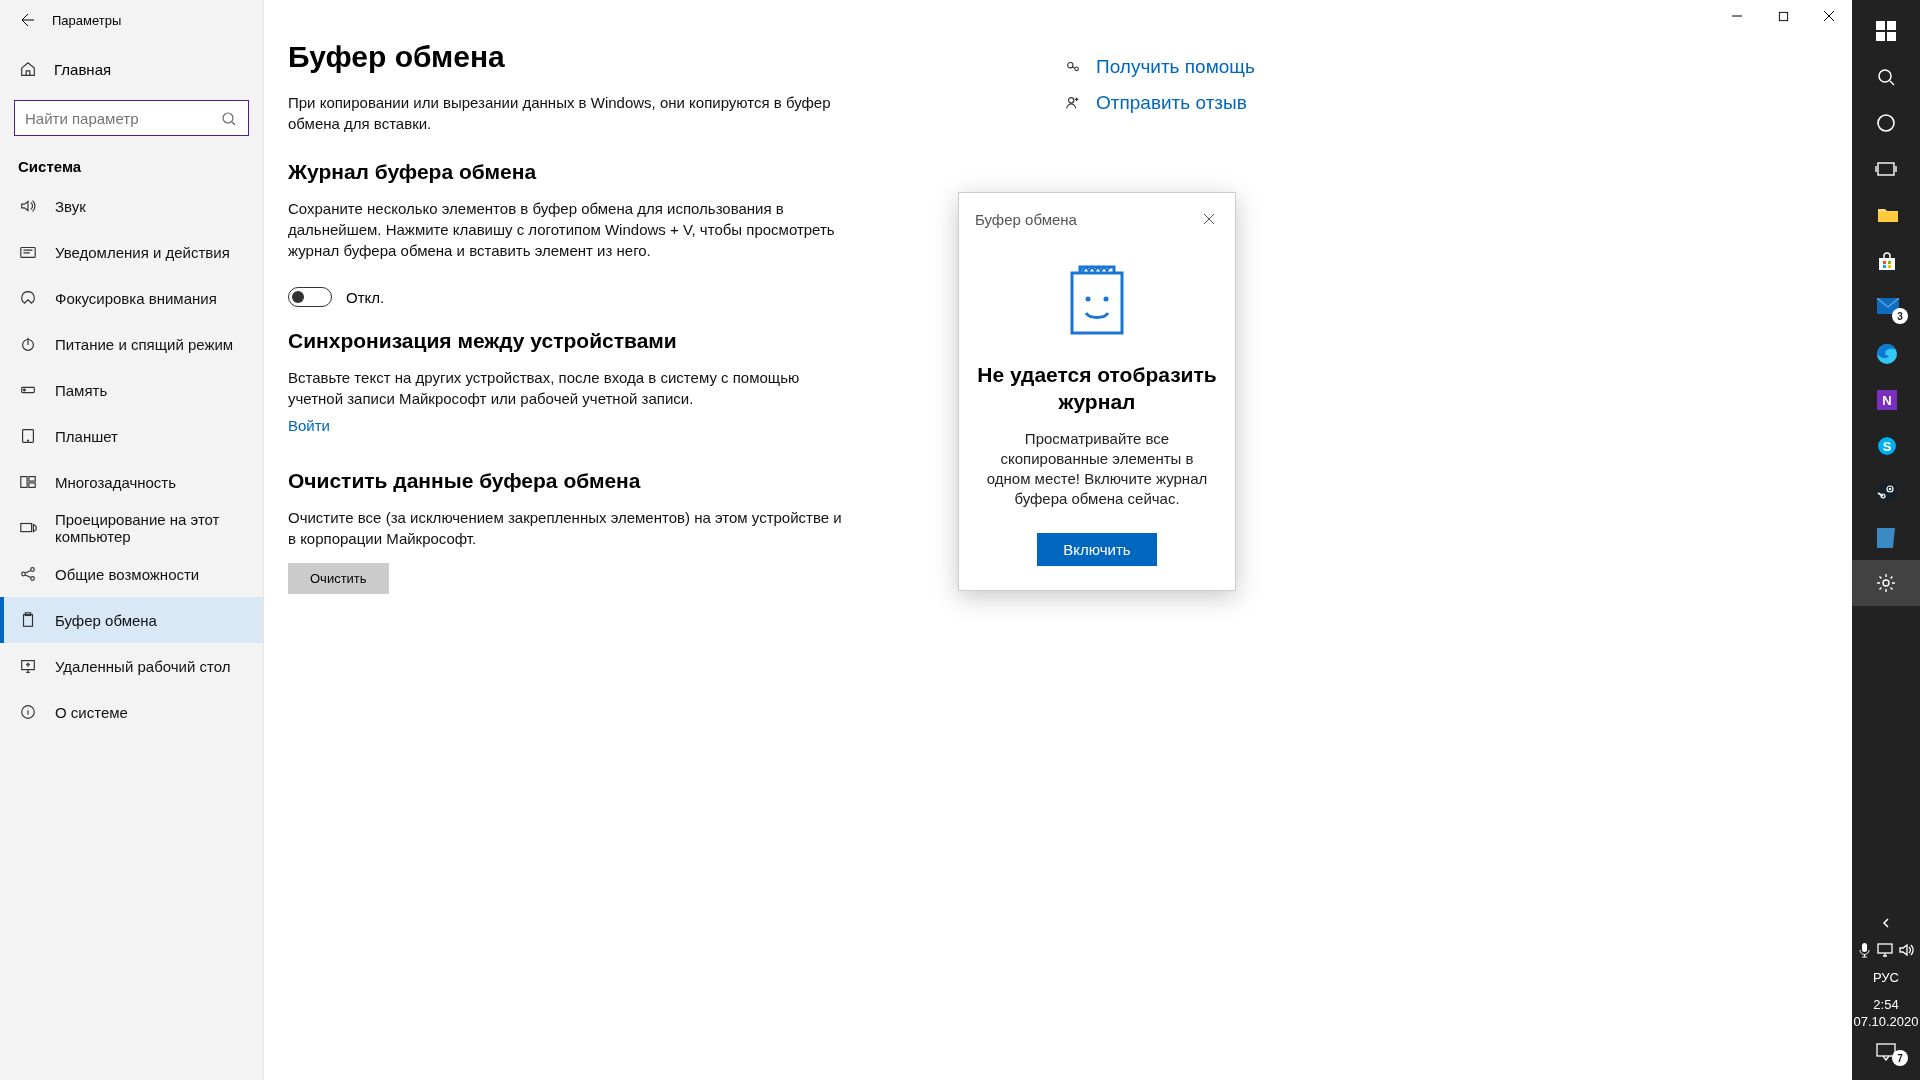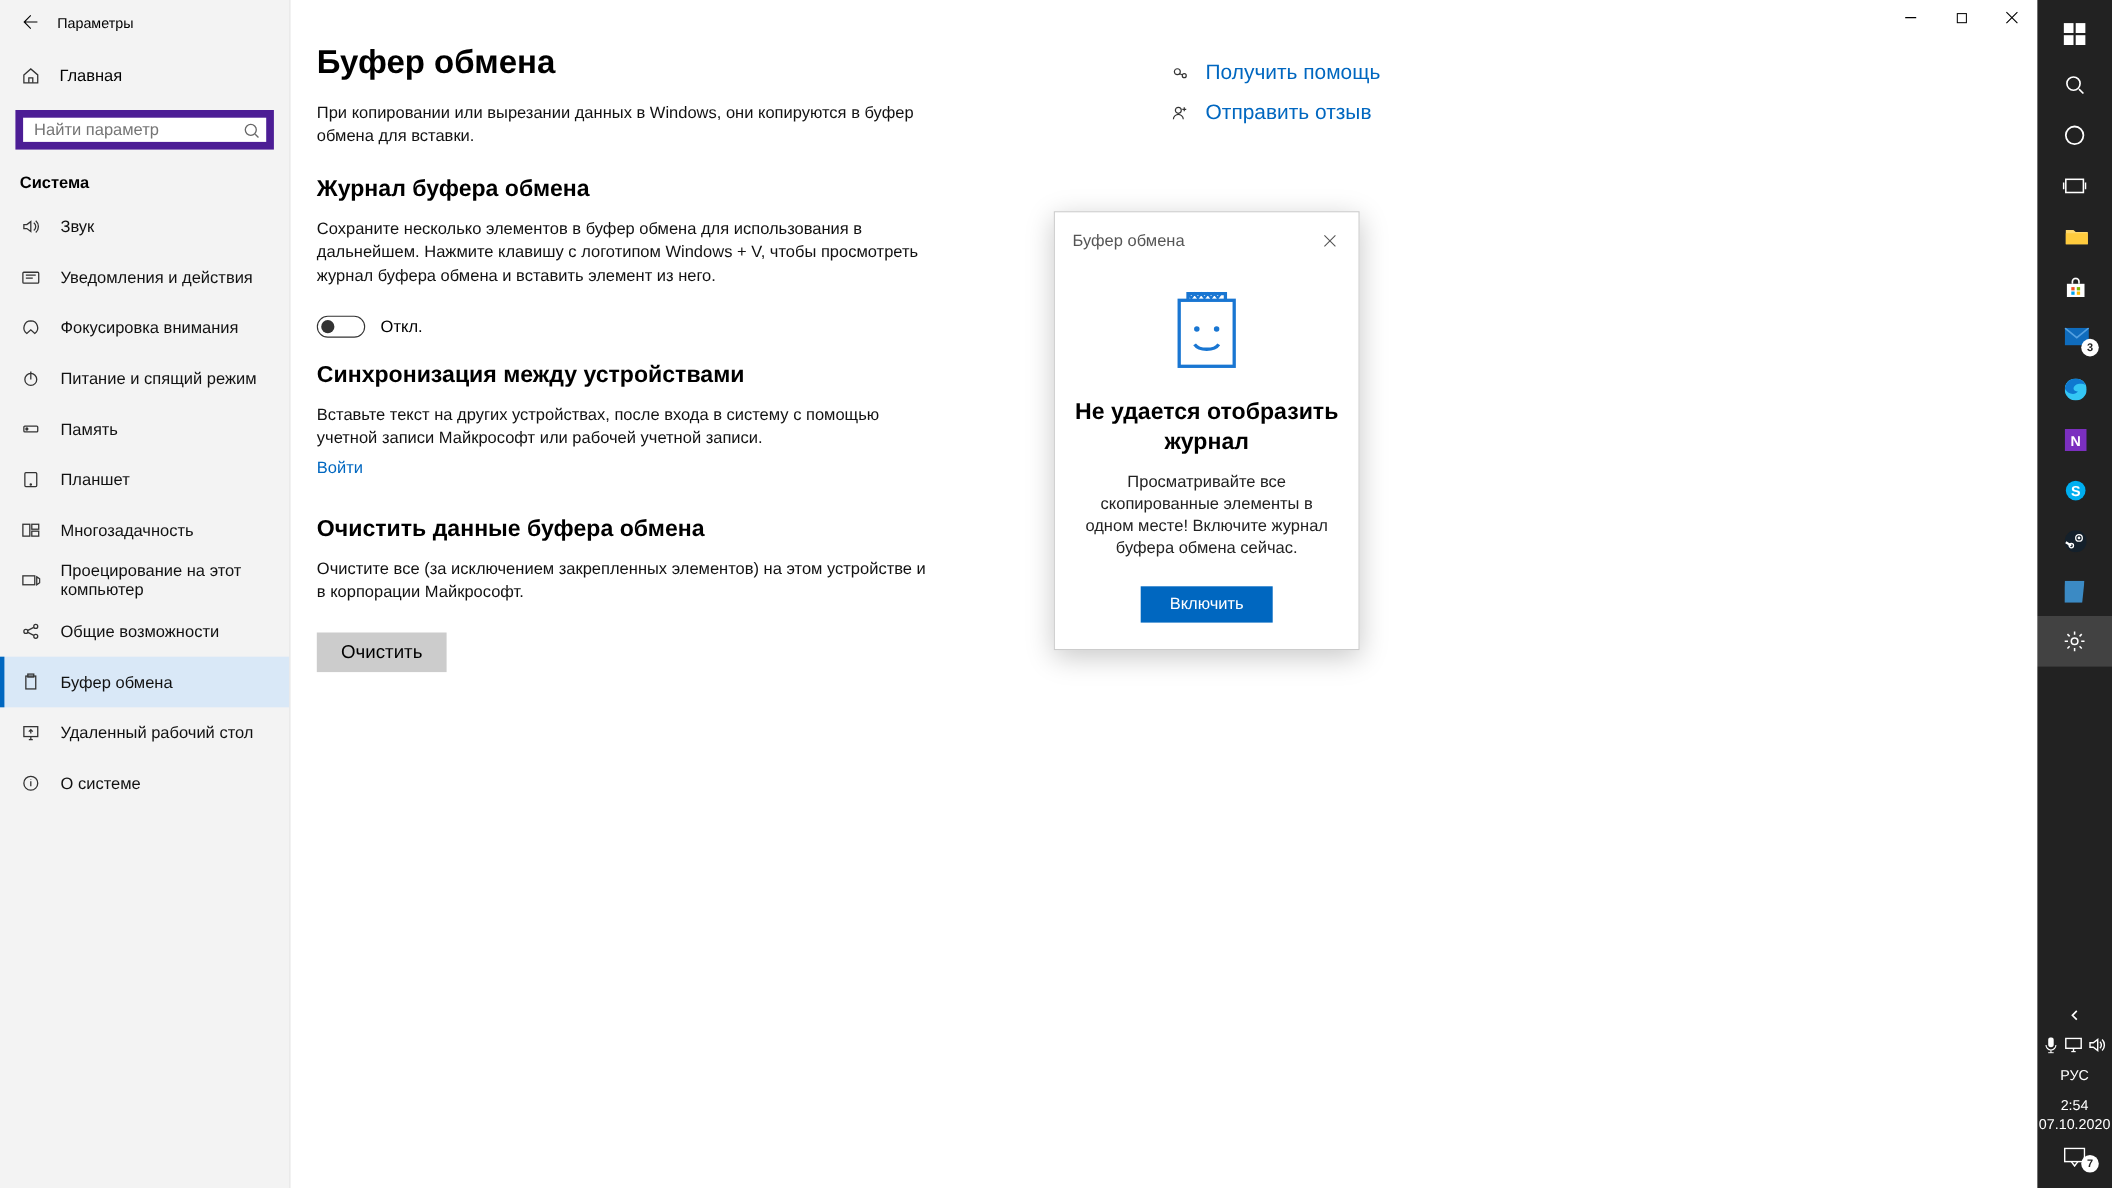--- a/index.html
+++ b/index.html
@@ -18,21 +18,21 @@
 .sq{width:18px;height:18px;display:inline-block}
 
 
 .app{flex:1;display:flex;height:100%;background:#fff;position:relative}
 
 .sidebar{width:264px;height:100%;background:#f3f3f3;display:flex;flex-direction:column;border-right:1px solid #e5e5e5}
 .titlebar{height:40px;display:flex;align-items:center;padding:0 10px 0 14px;font-size:13px;color:#000}
 .titlebar .back{width:28px;height:28px;display:flex;align-items:center;justify-content:center;margin-right:10px;border-radius:2px}
 .home-row{height:46px;display:flex;align-items:center;padding:0 18px;font-size:15px;gap:16px;margin-top:6px}
 .search-wrap{padding:8px 14px 10px}
-.search{width:100%;height:36px;border:7px solid #4c1d95;background:#fff;padding:0 34px 0 10px;font-size:15px;color:#666;position:relative}
+.search{width:100%;height:36px;border:1px solid #4c1d95;background:#fff;padding:0 34px 0 10px;font-size:15px;color:#666;position:relative}
 .search-wrap{position:relative}
 .search-icon{position:absolute;right:26px;top:50%;transform:translateY(-50%);color:#666}
 .section-label{padding:12px 18px 8px;font-size:15px;font-weight:600}
 .nav{flex:1;overflow-y:auto}
 .nav-item{height:46px;display:flex;align-items:center;padding:0 18px;gap:17px;font-size:15px;color:#111;cursor:default}
 .nav-item.active{background:#d9e8f7;position:relative}
 .nav-item.active::before{content:"";position:absolute;left:0;top:0;bottom:0;width:4px;background:#0067c0}
 .nav-icon{width:20px;height:20px;display:flex;align-items:center;justify-content:center;color:#333;flex-shrink:0}
 
 
@@ -42,21 +42,21 @@
 
 .main{flex:1;padding:40px 0 0 24px;max-width:800px}
 .page-title{font-size:30px;font-weight:600;margin-bottom:18px}
 .body-text{font-size:15px;color:#111;max-width:560px;line-height:21px;margin-bottom:26px}
 .sub-title{font-size:21px;font-weight:600;margin-bottom:14px;margin-top:22px}
 .toggle-row{display:flex;align-items:center;gap:14px;margin-top:10px}
 .toggle{width:44px;height:20px;border:1px solid #333;border-radius:10px;position:relative;background:#fff}
 .toggle::after{content:"";position:absolute;left:3px;top:3px;width:12px;height:12px;background:#333;border-radius:50%}
 .toggle-label{font-size:15px}
 .link{color:#0067c0;font-size:15px;cursor:pointer;margin-top:4px;display:inline-block}
-.btn{margin-top:14px;padding:8px 22px;background:#ccc;border:none;font-size:17px;color:#000}
+.btn{margin-top:14px;padding:8px 22px;background:#ccc;border:none;font-size:13px;color:#000}
 
 
 .aside{width:252px;padding:56px 20px 0 0;font-size:19px}
 .aside-row{display:flex;align-items:center;gap:14px;margin-bottom:14px;color:#0067c0;cursor:pointer}
 .aside-row .ic{color:#333}
 
 
 .popup{position:absolute;left:694px;top:192px;width:278px;background:#fff;border:1px solid #ccc;box-shadow:0 6px 24px rgba(0,0,0,.22);padding:16px 16px 24px;display:flex;flex-direction:column;align-items:center}
 .popup-header{width:100%;display:flex;justify-content:space-between;align-items:center;margin-bottom:22px;font-size:15px;color:#555}
 .popup-close{width:20px;height:20px;display:flex;align-items:center;justify-content:center;color:#444}
@@ -247,21 +247,21 @@
         <div class="toggle-row">
           <div class="toggle"></div>
           <span class="toggle-label">Откл.</span>
         </div>
 
         <div class="sub-title">Синхронизация между устройствами</div>
         <div class="body-text" style="margin-bottom:4px">Вставьте текст на других устройствах, после входа в систему с помощью учетной записи Майкрософт или рабочей учетной записи.</div>
         <span class="link">Войти</span>
 
         <div class="sub-title" style="margin-top:34px">Очистить данные буфера обмена</div>
-        <div class="body-text" style="margin-bottom:12px">Очистите все (за исключением закрепленных элементов) на этом устройстве и в корпорации Майкрософт.</div>
+        <div class="body-text" style="margin-bottom:0">Очистите все (за исключением закрепленных элементов) на этом устройстве и в корпорации Майкрософт.</div>
         <button class="btn">Очистить</button>
       </div>
 
       <div class="aside">
         <div class="aside-row">
           <span class="ic">
               <svg width="18" height="18" viewBox="0 0 20 20" fill="none" stroke="#333" stroke-width="1.2">
                 <circle cx="7" cy="8" r="3"></circle>
                 <circle cx="14" cy="12" r="2"></circle>
                 <path d="m9 10 3 1"></path>

